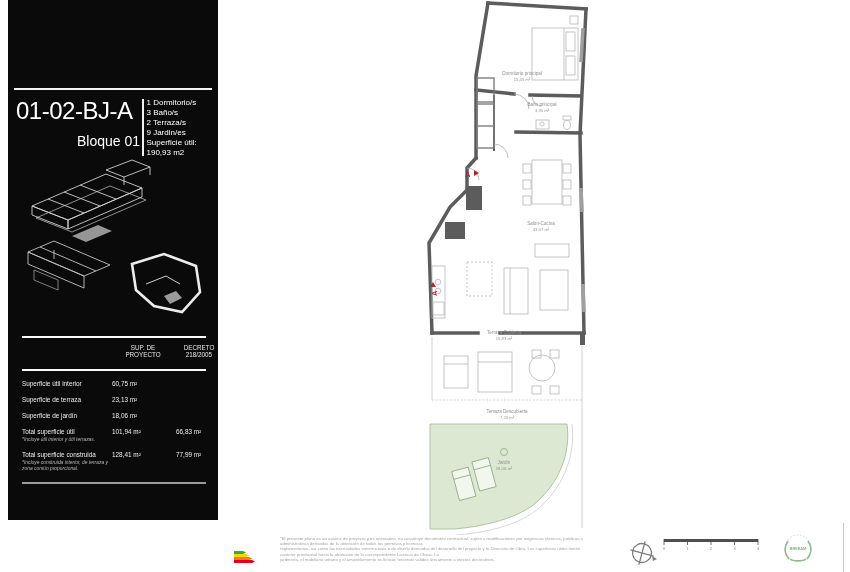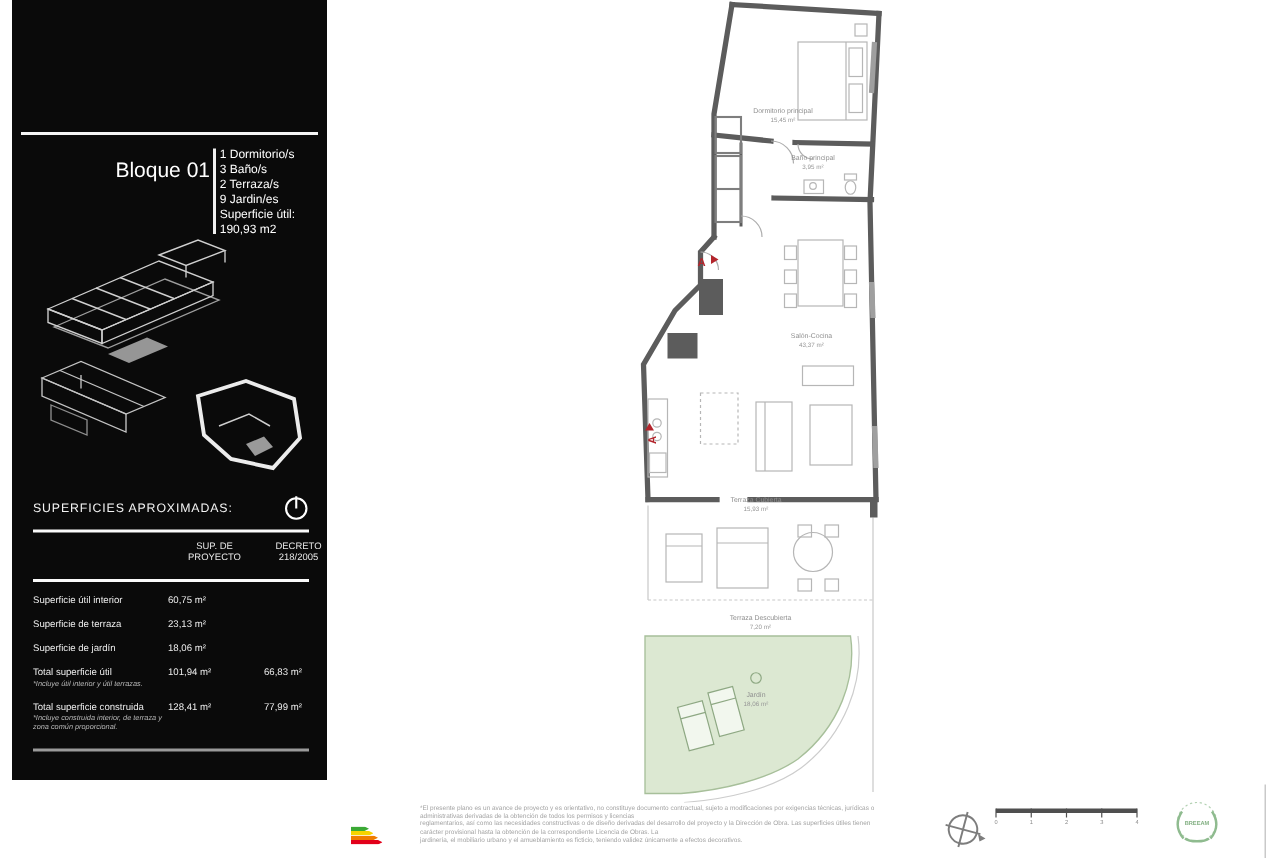--- a/index.html
+++ b/index.html
@@ -63,20 +63,21 @@
 </head>
 <body>
 
 <div class="page">
 
   <div class="sidebar">
     <div class="sb-rule"></div>
 
     <div class="sb-head">
       <div class="sb-head-left">
+        <div class="sb-title">01-02-BJ-A</div>
         <div class="sb-subtitle">Bloque 01</div>
       </div>
       <div class="sb-divider"></div>
       <div class="sb-specs">
         <div>1 Dormitorio/s</div>
         <div>3 Baño/s</div>
         <div>2 Terraza/s</div>
         <div>9 Jardin/es</div>
         <div>Superficie útil:</div>
         <div>190,93  m2</div>
@@ -105,27 +106,20 @@
         <polygon points="20,112 44,122 44,132 20,122" opacity="0.7"></polygon>
       </g>
       <g>
         <path d="M118,106 L150,96 L182,108 L186,134 L168,154 L140,148 L122,132 Z" stroke="#ececec" stroke-width="2.6" fill="none"></path>
         <path d="M132,126 L152,118 L166,126" stroke="#cfcfcf" stroke-width="1" fill="none"></path>
         <polygon points="150,138 162,133 168,140 156,146" fill="#9a9a9a"></polygon>
       </g>
     </svg>
 
     <div class="sb-table">
-      <div class="sb-table-headrow">
-        <span class="sb-table-heading">SUPERFICIES APROXIMADAS:</span>
-        <svg width="17" height="17" viewBox="0 0 17 17">
-          <circle cx="8.5" cy="9" r="6.8" stroke="#ffffff" stroke-width="1.4" fill="none"></circle>
-          <line x1="8.5" y1="0.8" x2="8.5" y2="9" stroke="#ffffff" stroke-width="1.4"></line>
-        </svg>
-      </div>
       <div class="wrule"></div>
 
       <div class="tgrid">
         <div class="tcolhead"></div>
         <div class="tcolhead">
           <div>SUP. DE</div>
           <div>PROYECTO</div>
         </div>
         <div class="tcolhead">
           <div>DECRETO</div>

